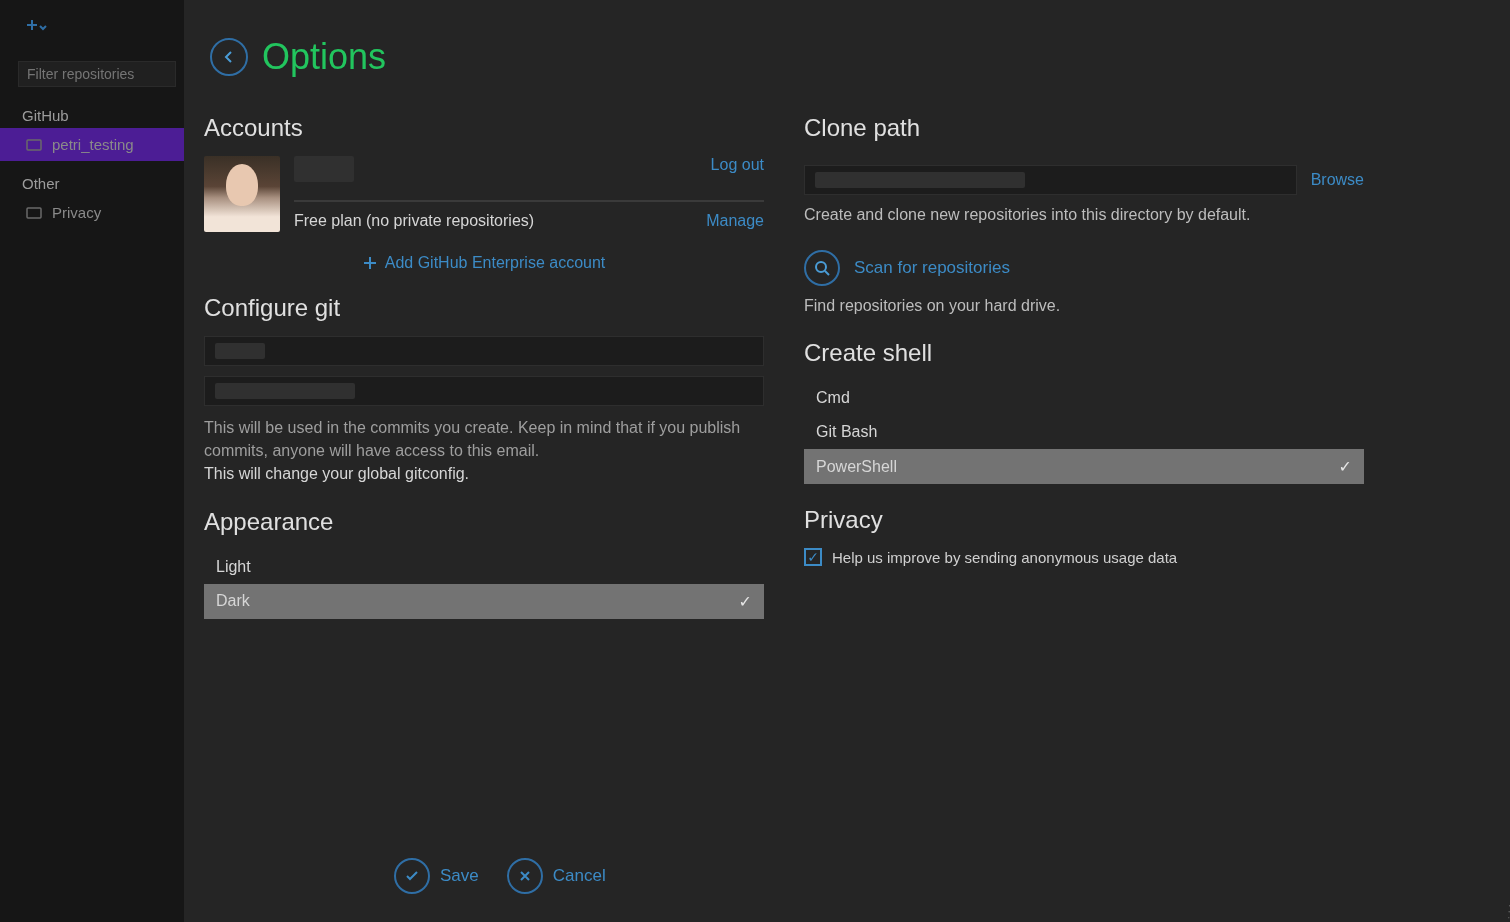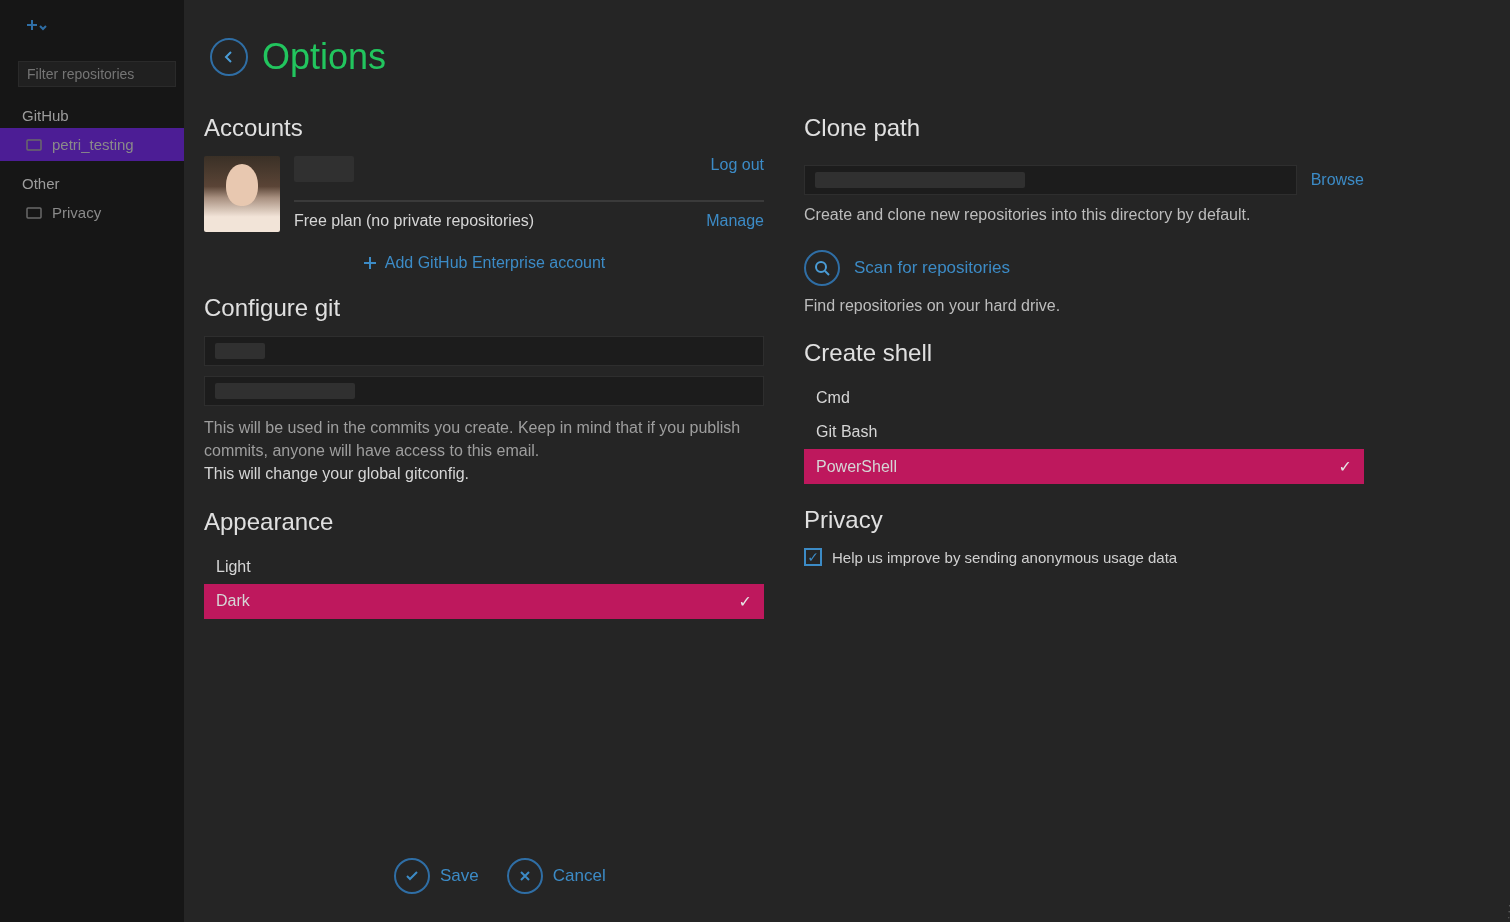--- a/index.html
+++ b/index.html
@@ -93,21 +93,21 @@
     padding:0 8px;color:#c9c9c9;font-size:14px;
   }
   .tinput .redact{margin:6px 0 0 2px;}
   .help{color:#9e9e9e;font-size:16px;line-height:1.45;margin:8px 0 0 0;}
   .help .strong{color:#d6d6d6;}
   .list{margin-top:6px;}
   .list .opt{
     padding:8px 12px;font-size:16px;color:#d6d6d6;
     display:flex;justify-content:space-between;align-items:center;
   }
-  .list .opt.selected{background:#be185d;}
+  .list .opt.selected{background:#737373;}
   .check{color:#e6e6e6;font-size:16px;}
   .clone-row{display:flex;gap:14px;align-items:center;margin-top:23px;}
   .scan-row{display:flex;align-items:center;gap:14px;margin:24px 0 8px 0;}
   .priv-row{display:flex;align-items:center;gap:10px;margin-top:6px;}
   .chk{
     width:18px;height:18px;border:2px solid #3c8bc6;display:flex;
     align-items:center;justify-content:center;color:#3c8bc6;font-size:14px;
     box-sizing:border-box;
   }
   .footer{

